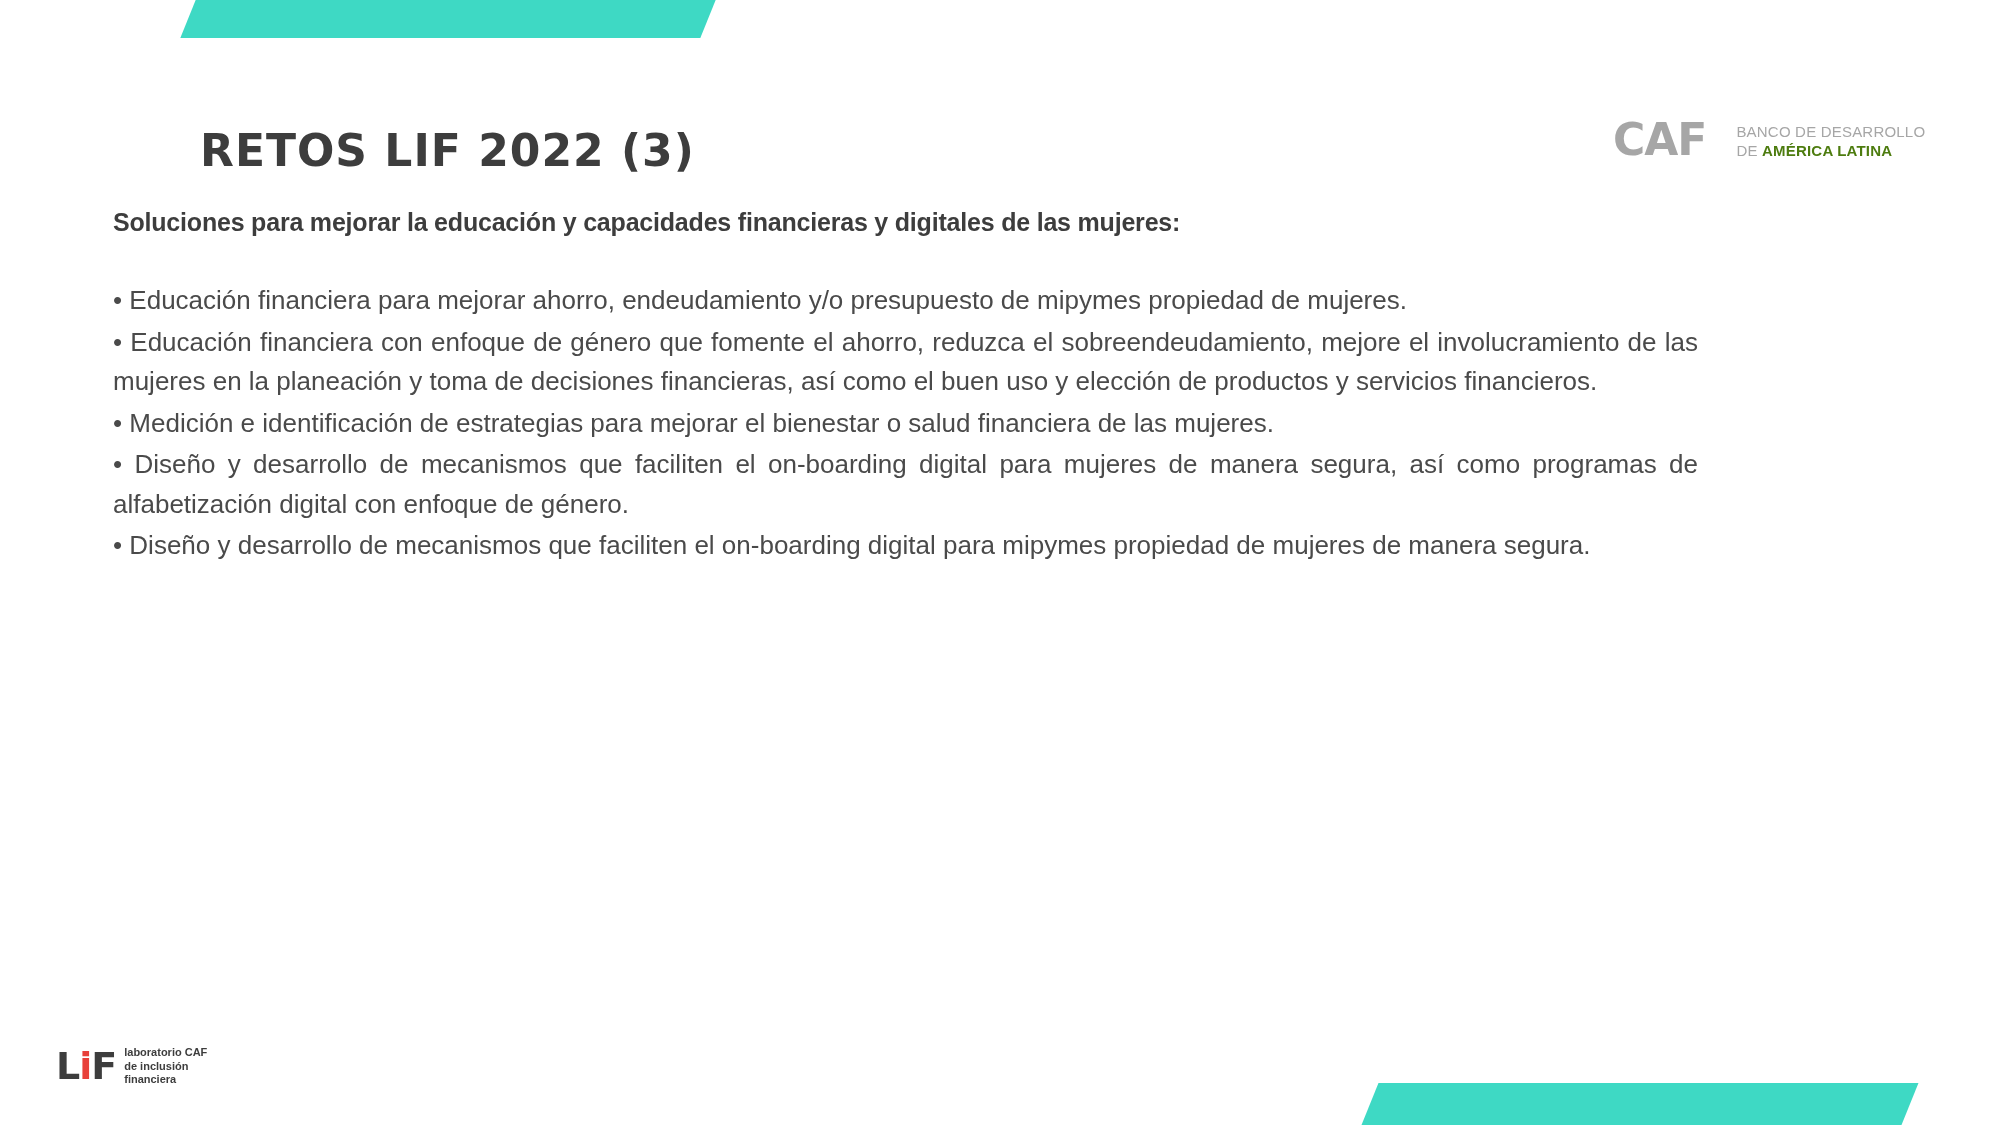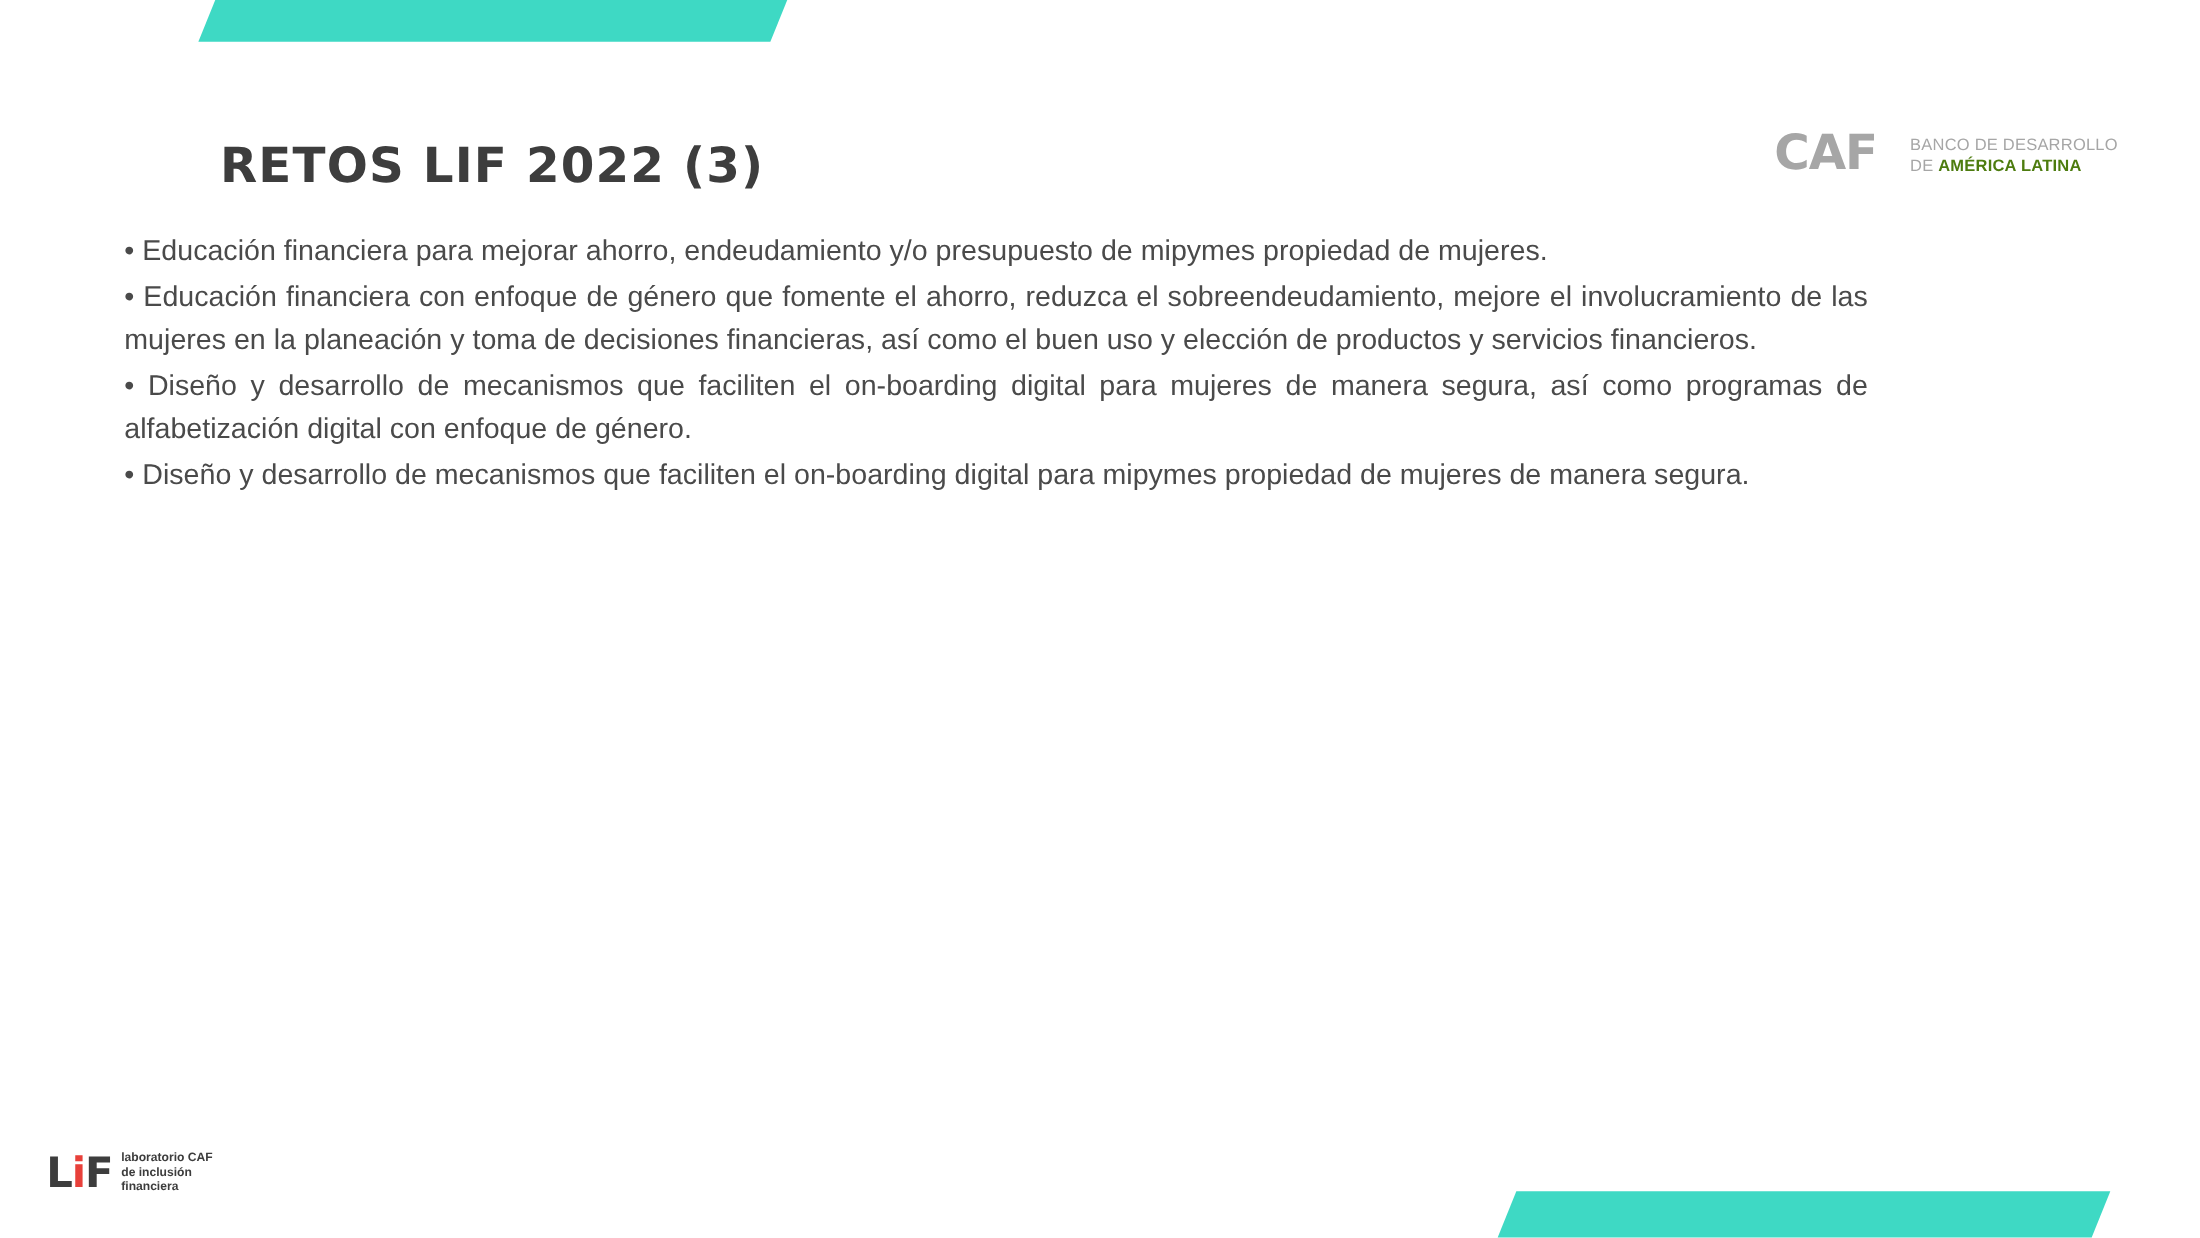--- a/index.html
+++ b/index.html
@@ -101,21 +101,21 @@
     margin: 0 0 2px 0;
     text-align: justify;
   }
   .para.nojust {
     text-align: left;
   }
 
   
   .lif-logo {
     position: absolute;
-    left: 42px;
+    left: 56px;
     bottom: 38px;
     display: flex;
     align-items: center;
     gap: 8px;
   }
   .lif-mark {
     font-family: "DejaVu Sans", sans-serif;
     font-weight: bold;
     font-size: 38px;
     color: #3d3d3d;
@@ -142,22 +142,24 @@
   <div class="caf-mark">CAF</div>
   <div class="caf-sub">
     <div>BANCO DE DESARROLLO</div>
     <div><span>DE </span><b>AMÉRICA LATINA</b></div>
   </div>
 </div>
 
 <div class="slide-title">RETOS LIF 2022 (3)</div>
 
 <div class="content">
+  <div class="lead">Soluciones para mejorar la educación y capacidades financieras y digitales de las mujeres:</div>
   <p class="para nojust">• Educación financiera para mejorar ahorro, endeudamiento y/o presupuesto de mipymes propiedad de mujeres.</p>
   <p class="para">•  Educación financiera con enfoque de género que fomente el ahorro, reduzca el sobreendeudamiento, mejore el involucramiento de las mujeres en la planeación y toma de decisiones financieras, así como el buen uso y elección de productos y servicios financieros.</p>
+  <p class="para nojust">• Medición e identificación de estrategias para mejorar el bienestar o salud financiera de las mujeres.</p>
   <p class="para">• Diseño y desarrollo de mecanismos que faciliten el on-boarding digital para mujeres de manera segura, así como programas de alfabetización digital con enfoque de género.</p>
   <p class="para nojust">• Diseño y desarrollo de mecanismos que faciliten el on-boarding digital para mipymes propiedad de mujeres de manera segura.</p>
 </div>
 
 <div class="lif-logo">
   <div class="lif-mark"><span>L</span><span class="dot">i</span><span>F</span></div>
   <div class="lif-text">
     <div>laboratorio CAF</div>
     <div>de inclusión</div>
     <div>financiera</div>

